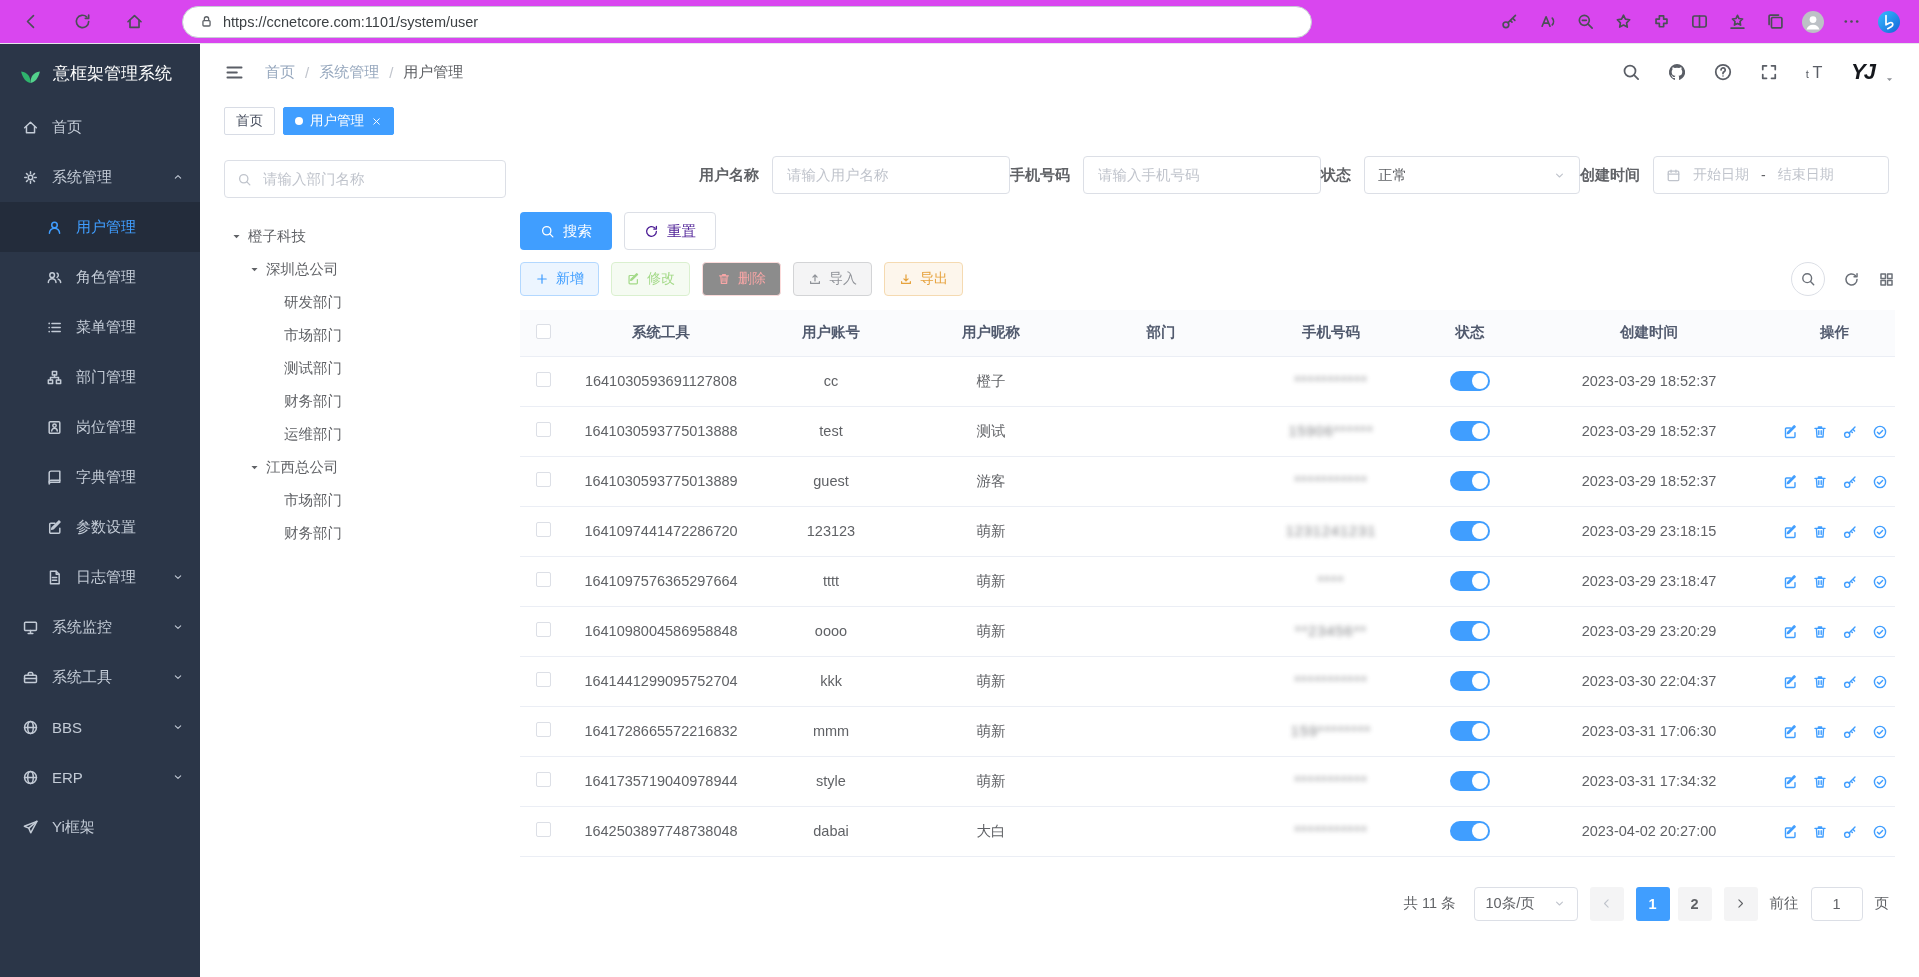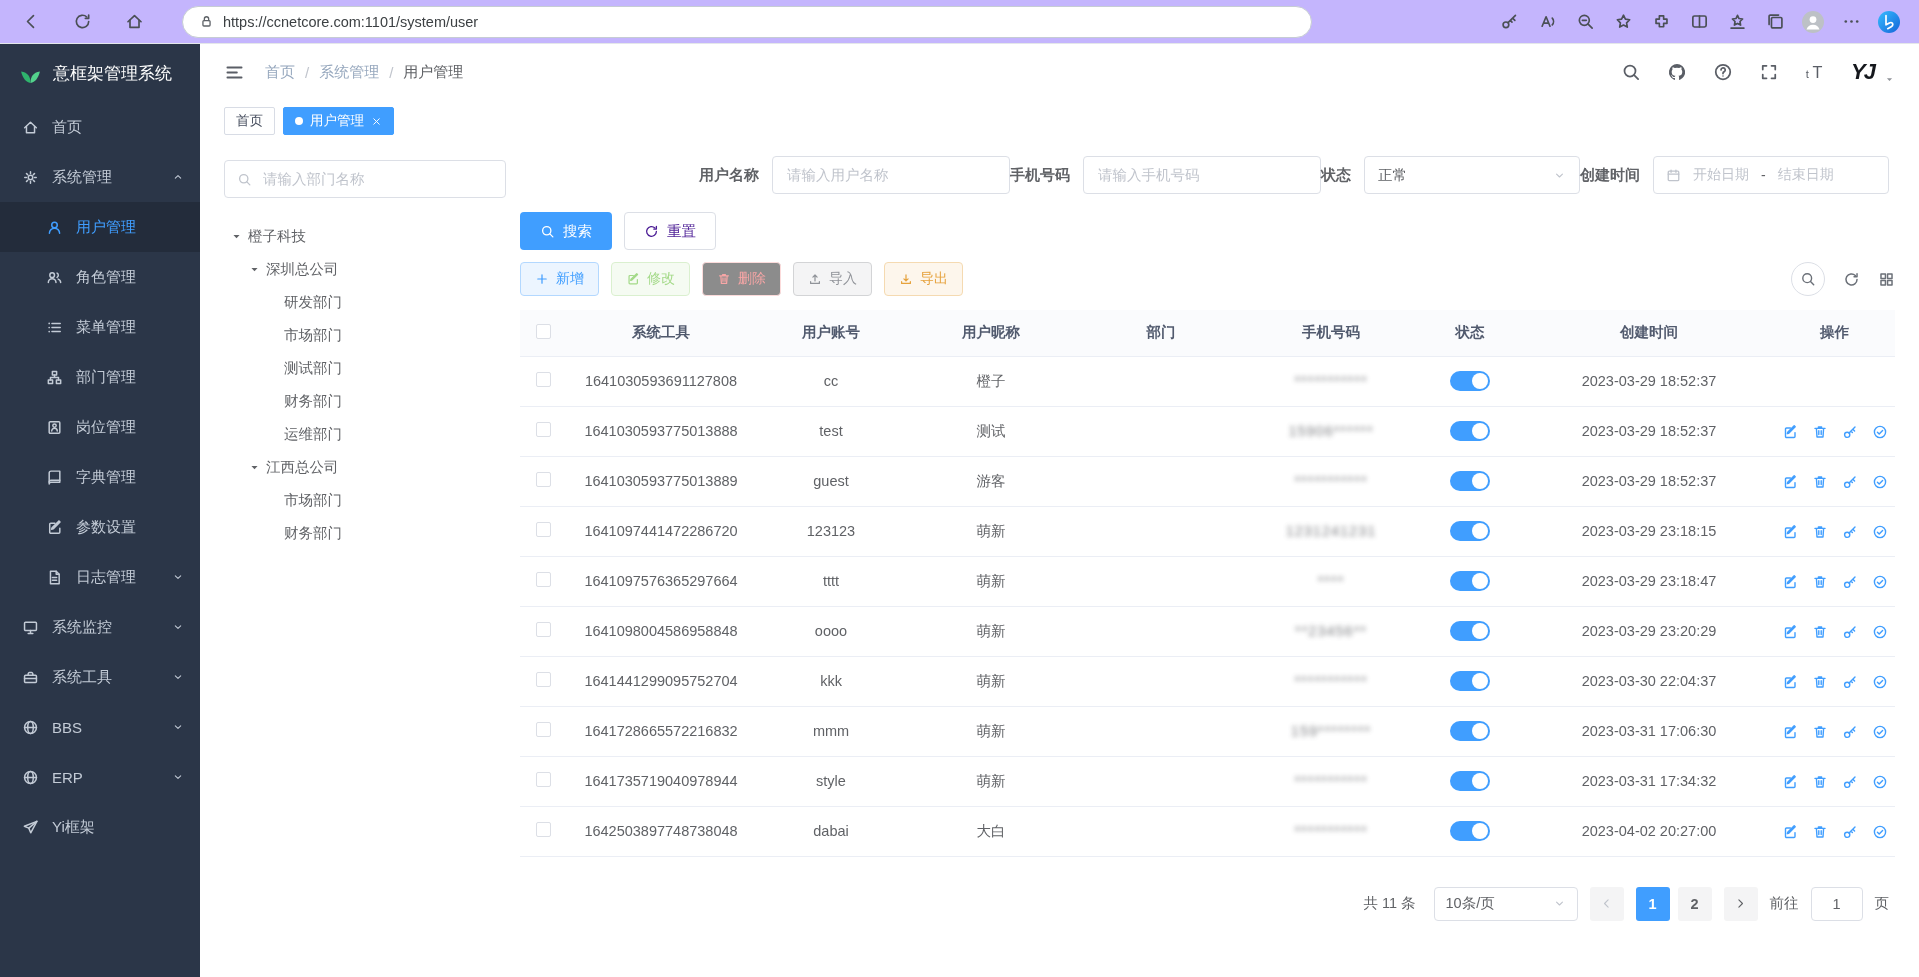--- a/index.html
+++ b/index.html
@@ -8,21 +8,21 @@
   }
   *{box-sizing:border-box}
   html,body{margin:0;padding:0}
   body{width:1919px;height:977px;overflow:hidden;background:#fff;
        font-family:"Liberation Sans","DejaVu Sans",sans-serif;color:#303133;font-size:15px}
   .icn{display:inline-flex;align-items:center;justify-content:center;line-height:0}
   .icn svg{width:16px;height:16px}
 
   
   .browser-bar{height:44px;display:flex;align-items:center;gap:16px;padding:0 12px;
-               background:#c4b5fd;border-bottom:1px solid #e4e7ea}
+               background:#d946ef;border-bottom:1px solid #e4e7ea}
   .b-icon{width:36px;height:34px;display:inline-flex;align-items:center;justify-content:center;
           color:#4a4f55;border-radius:6px;cursor:pointer}
   .b-icon svg{width:19px;height:19px}
   .b-icon.lg svg{width:24px;height:24px}
   .addr{flex:0 0 1130px;height:32px;margin-left:14px;border:1px solid #c6ccd4;border-radius:16px;
         display:flex;align-items:center;gap:9px;padding:0 16px;background:#fff}
   .addr .icn svg{width:15px;height:15px;color:#5f6368}
   .addr .url{font-size:14.5px;color:#3c4043;white-space:nowrap}
   .b-right{margin-left:auto;display:flex;align-items:center;gap:2px}
 
@@ -123,21 +123,21 @@
   .switch{width:40px;height:20px;border-radius:10px;background:#dcdfe6;display:inline-block;position:relative;cursor:pointer;vertical-align:middle}
   .switch.on{background:var(--primary)}
   .switch::after{content:'';position:absolute;top:2px;left:2px;width:16px;height:16px;border-radius:50%;background:#fff}
   .switch.on::after{left:auto;right:2px}
   .op{color:var(--primary);margin:0 7px;cursor:pointer;display:inline-flex;vertical-align:middle}
   .op svg{width:16px;height:16px}
 
   .pagination{display:flex;align-items:center;justify-content:flex-end;gap:12px;margin:30px 6px 0;
               font-size:14.5px;color:#606266}
   .pg-total{margin-right:6px}
-  .page-size{width:144px;height:34px;border:1px solid #dcdfe6;border-radius:4px;display:flex;align-items:center;
+  .page-size{width:104px;height:34px;border:1px solid #dcdfe6;border-radius:4px;display:flex;align-items:center;
              justify-content:space-between;padding:0 11px;cursor:pointer}
   .pg-pages{display:flex;gap:8px}
   .pg{min-width:34px;height:34px;padding:0 4px;border-radius:3px;background:#f4f4f5;color:#606266;
       display:inline-flex;align-items:center;justify-content:center;cursor:pointer;font-weight:bold}
   .pg.active{background:var(--primary);color:#fff}
   .pg.disabled{color:#c0c4cc}
   .pg svg{width:13px;height:13px}
   .goto-input{width:52px;height:34px;border:1px solid #dcdfe6;border-radius:4px;text-align:center;
               font-size:14.5px;color:#606266;font-family:inherit;outline:none}
 </style>

